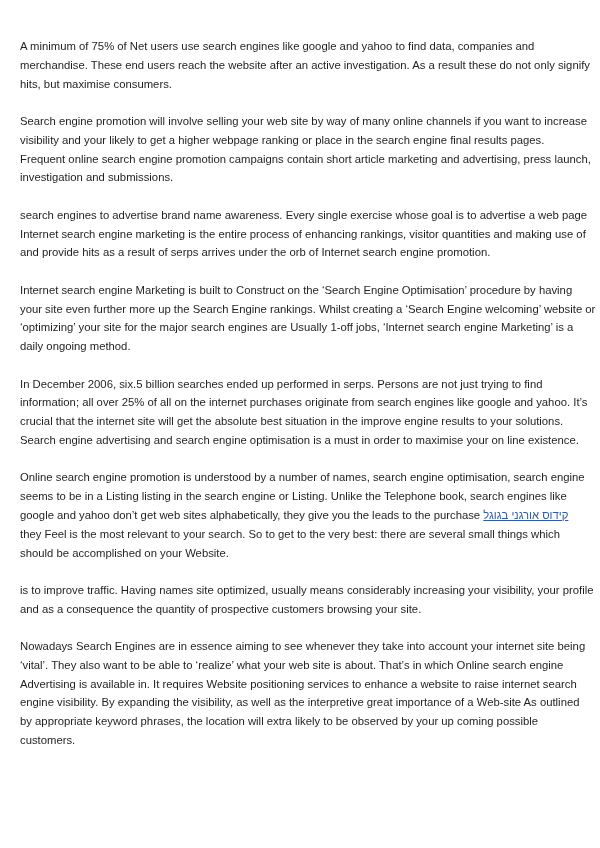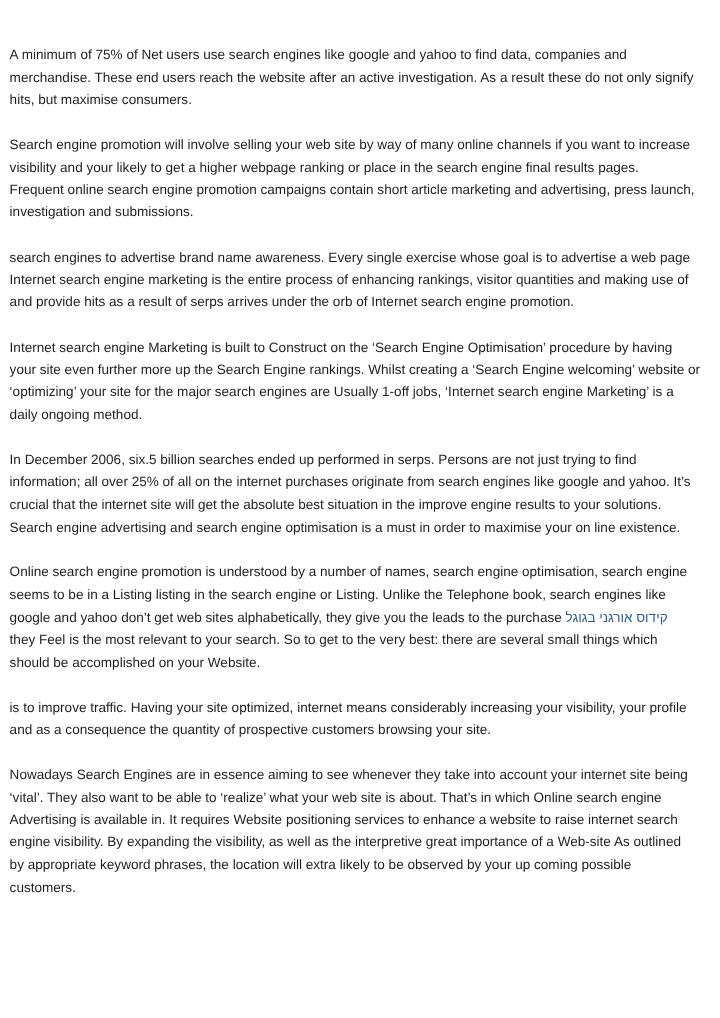--- a/index.html
+++ b/index.html
@@ -8,37 +8,38 @@
       background: #ffffff;
     }
     body {
       width: 600px;
       height: 848px;
       overflow: hidden;
       position: relative;
     }
     .page {
       position: absolute;
-      left: 8px;
+      left: 20px;
       top: 37px;
       width: 570px;
       font-family: "Liberation Sans", "DejaVu Sans", sans-serif;
       font-size: 11.3px;
       line-height: 18.8px;
       color: #1f1f1f;
     }
     .para {
       margin: 0 0 18.6px 0;
     }
     .line {
       display: block;
       white-space: nowrap;
     }
     .link {
       color: #2f5aa8;
+      text-decoration: underline;
       direction: ltr;
       unicode-bidi: bidi-override;
       cursor: pointer;
     }
   </style>
 </head>
 <body>
 
 <div class="page">
 
@@ -77,21 +78,21 @@
 
   <p class="para">
     <span class="line">Online search engine promotion is understood by a number of names, search engine optimisation, search engine</span>
     <span class="line">seems to be in a Listing listing in the search engine or Listing. Unlike the Telephone book, search engines like</span>
     <span class="line"><span>google and yahoo don’t get web sites alphabetically, they give you the leads to the purchase </span><a class="link">לגוגב ינגרוא סודיק</a></span>
     <span class="line">they Feel is the most relevant to your search. So to get to the very best: there are several small things which</span>
     <span class="line">should be accomplished on your Website.</span>
   </p>
 
   <p class="para">
-    <span class="line">is to improve traffic. Having your site optimized, internet means considerably increasing your visibility, your profile</span>
+    <span class="line">is to improve traffic. Having names site optimized, usually means considerably increasing your visibility, your profile</span>
     <span class="line">and as a consequence the quantity of prospective customers browsing your site.</span>
   </p>
 
   <p class="para">
     <span class="line">Nowadays Search Engines are in essence aiming to see whenever they take into account your internet site being</span>
     <span class="line">‘vital’. They also want to be able to ‘realize’ what your web site is about. That’s in which Online search engine</span>
     <span class="line">Advertising is available in. It requires Website positioning services to enhance a website to raise internet search</span>
     <span class="line">engine visibility. By expanding the visibility, as well as the interpretive great importance of a Web-site As outlined</span>
     <span class="line">by appropriate keyword phrases, the location will extra likely to be observed by your up coming possible</span>
     <span class="line">customers.</span>

